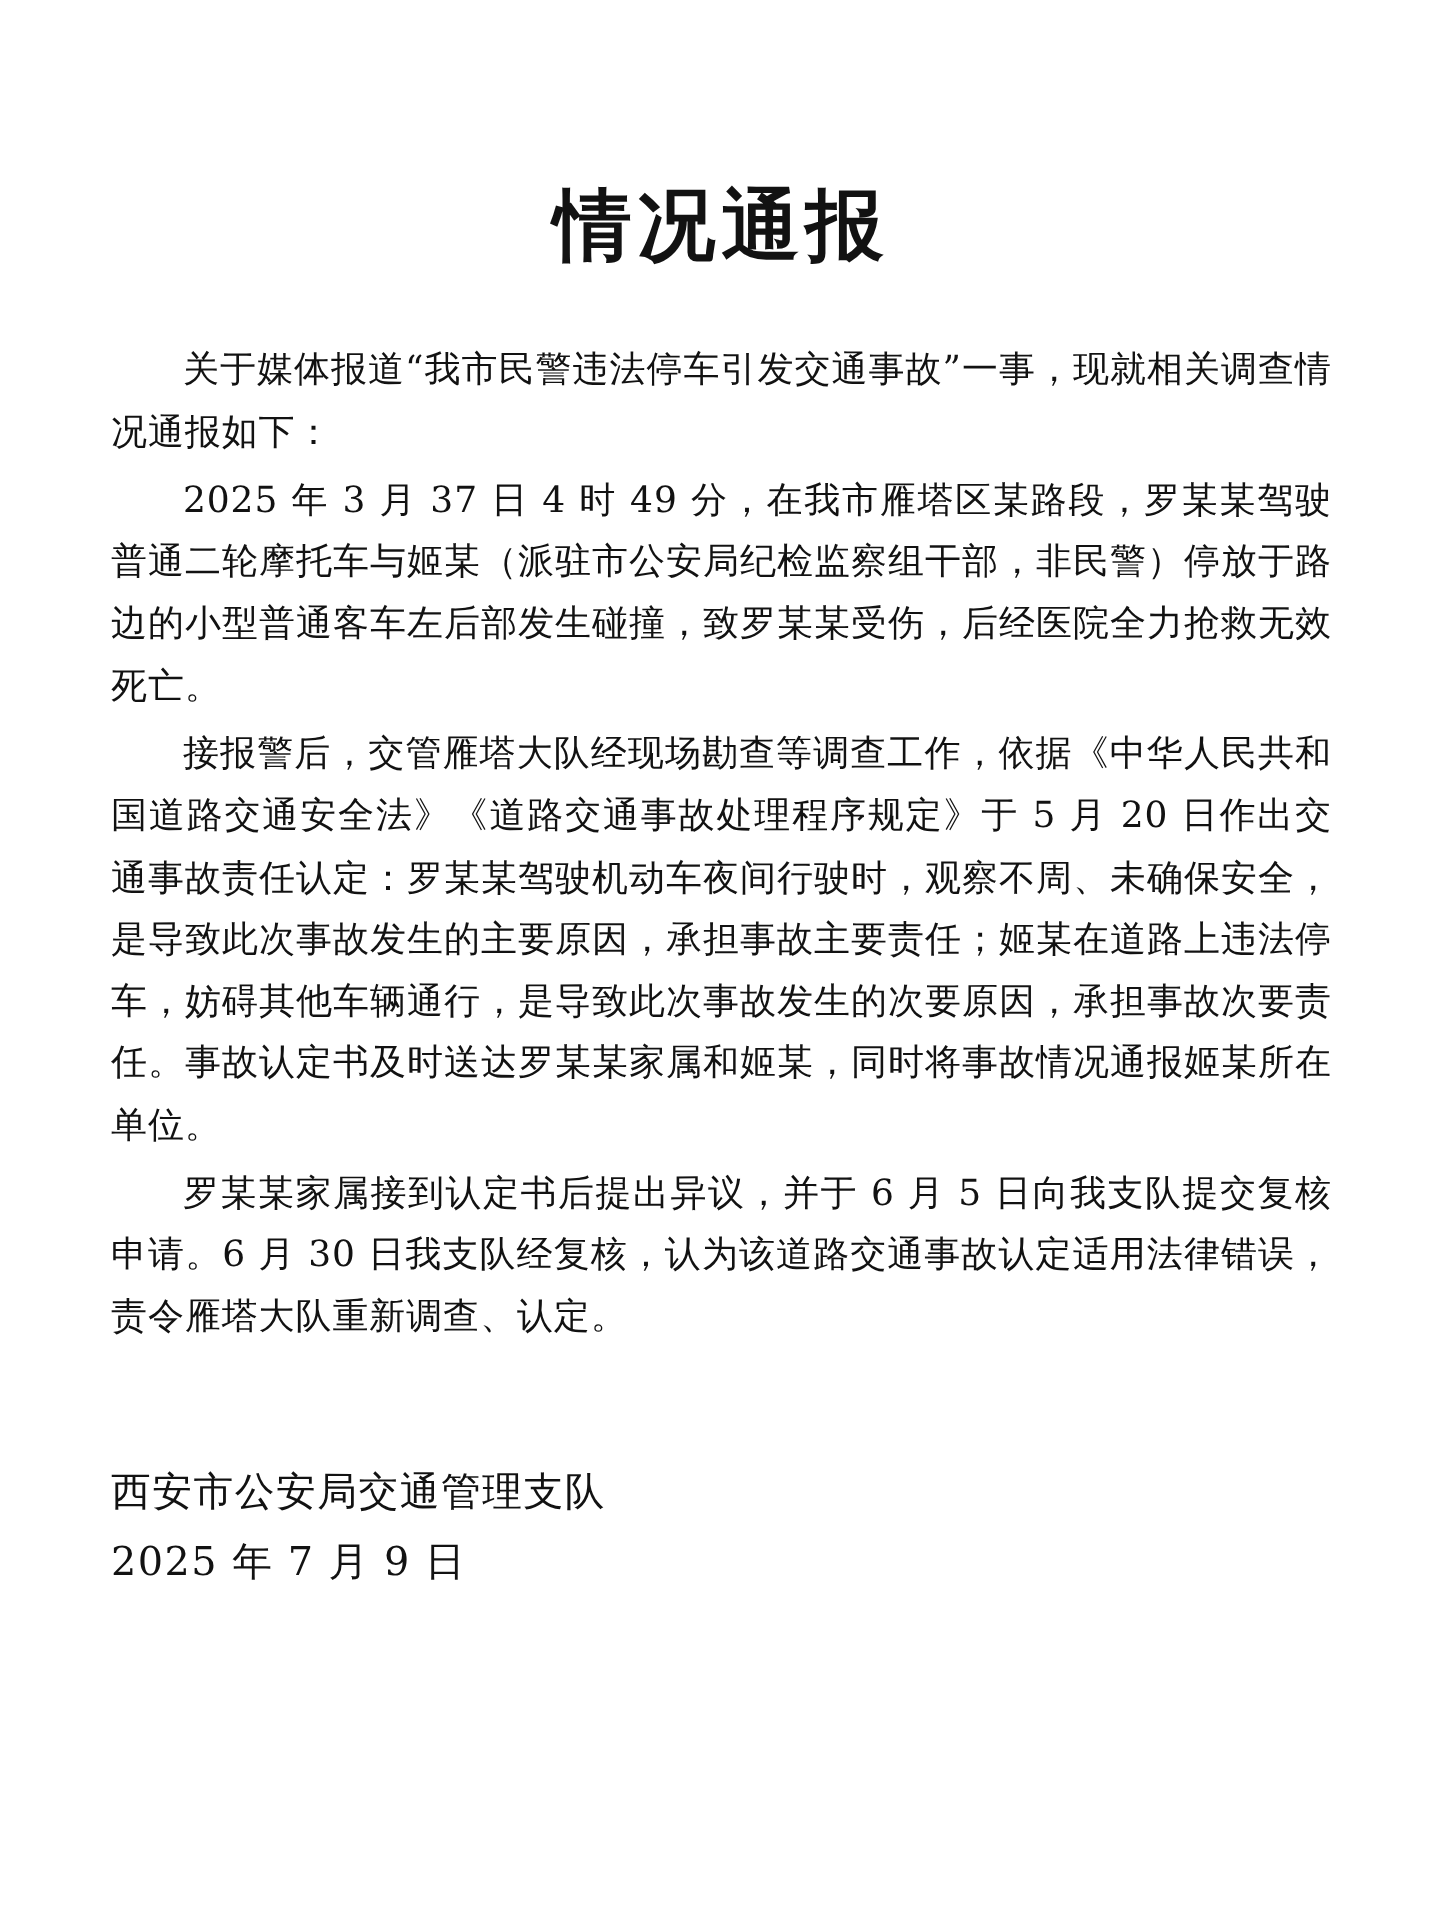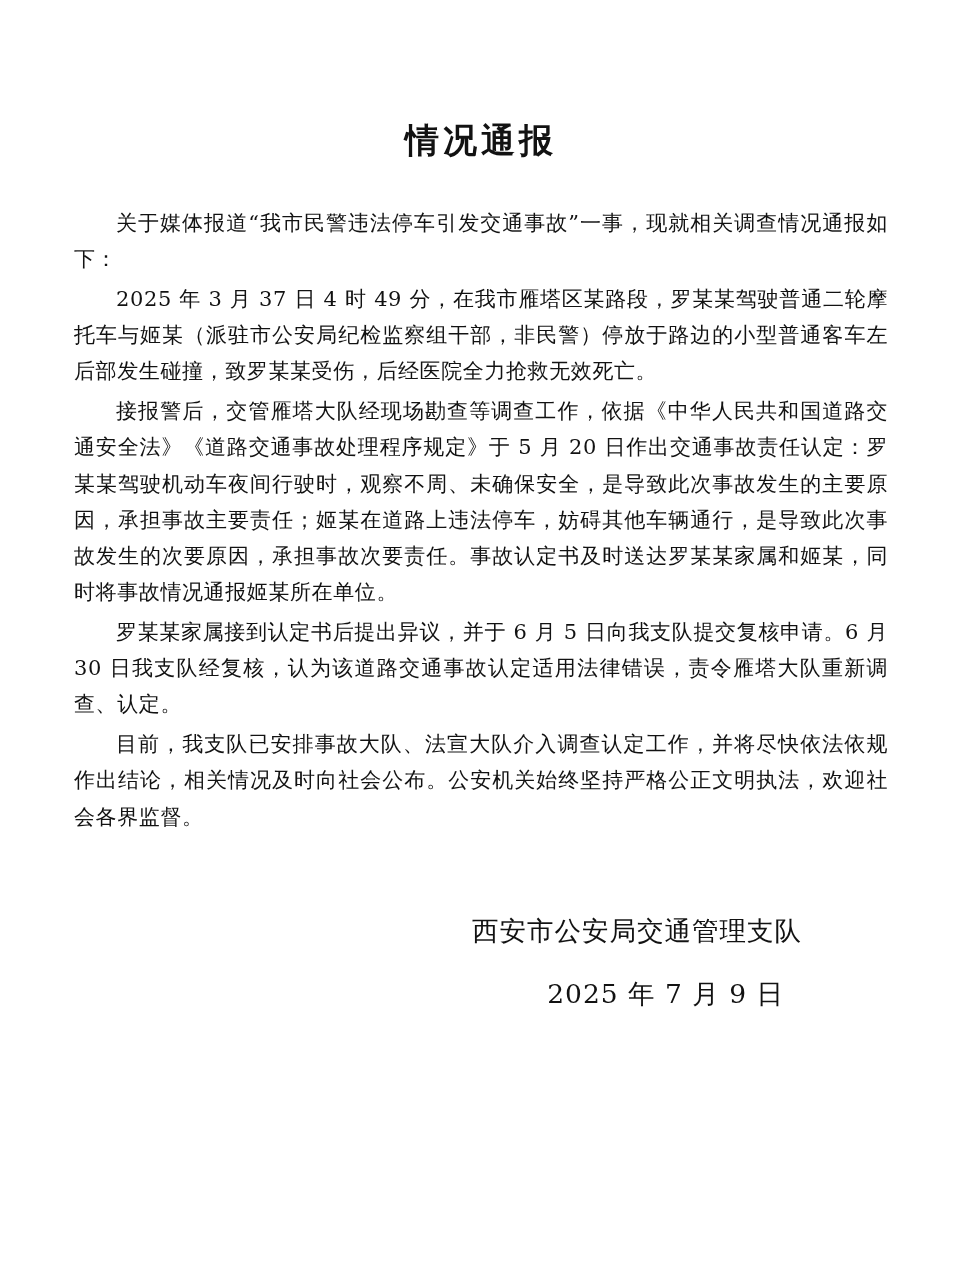--- a/index.html
+++ b/index.html
@@ -16,67 +16,65 @@
   .page {
     width: 962px;
     min-height: 1280px;
     box-sizing: border-box;
     padding: 96px 74px 40px 74px;
     background: #ffffff;
     position: relative;
   }
   .doc-title {
     text-align: center;
-    font-size: 34px;
+    font-size: 52px;
     font-weight: 700;
     letter-spacing: 4px;
     margin: 24px 0 44px 0;
     line-height: 1.2;
     font-family: "DejaVu Serif", "Liberation Serif", serif;
   }
   .body-text {
-    font-size: 21px;
+    font-size: 24px;
     line-height: 1.72;
     text-align: justify;
     text-justify: inter-ideograph;
     letter-spacing: 0.6px;
   }
   .body-text p {
     margin: 0 0 4px 0;
     text-indent: 2em;
   }
   .signature {
     margin-top: 72px;
     font-size: 26.5px;
     line-height: 1.8;
     letter-spacing: 1px;
-    text-align: right;
+    text-align: left;
     padding-right: 86px;
   }
   .signature div {
     white-space: nowrap;
   }
   .sig-date {
     padding-right: 18px;
-    margin-top: 16px;
   }
 </style>
 </head>
 <body>
 
 <div class="page">
 
   <h1 class="doc-title">情况通报</h1>
 
   <div class="body-text">
     <p>关于媒体报道“我市民警违法停车引发交通事故”一事，现就相关调查情况通报如下：</p>
     <p>2025 年 3 月 37 日 4 时 49 分，在我市雁塔区某路段，罗某某驾驶普通二轮摩托车与姬某（派驻市公安局纪检监察组干部，非民警）停放于路边的小型普通客车左后部发生碰撞，致罗某某受伤，后经医院全力抢救无效死亡。</p>
     <p>接报警后，交管雁塔大队经现场勘查等调查工作，依据《中华人民共和国道路交通安全法》《道路交通事故处理程序规定》于 5 月 20 日作出交通事故责任认定：罗某某驾驶机动车夜间行驶时，观察不周、未确保安全，是导致此次事故发生的主要原因，承担事故主要责任；姬某在道路上违法停车，妨碍其他车辆通行，是导致此次事故发生的次要原因，承担事故次要责任。事故认定书及时送达罗某某家属和姬某，同时将事故情况通报姬某所在单位。</p>
     <p>罗某某家属接到认定书后提出异议，并于 6 月 5 日向我支队提交复核申请。6 月 30 日我支队经复核，认为该道路交通事故认定适用法律错误，责令雁塔大队重新调查、认定。</p>
-    <p>目前，我支队已安排事故大队、法宣大队介入调查认定工作，并将尽快依法依规作出结论，相关情况及时向社会公布。公安机关始终坚持严格公正文明执法，欢迎社会各界监督。</p>
   </div>
 
   <div class="signature">
     <div>西安市公安局交通管理支队</div>
     <div class="sig-date">2025 年 7 月 9 日</div>
   </div>
 
 </div>
 
 </body></html>

